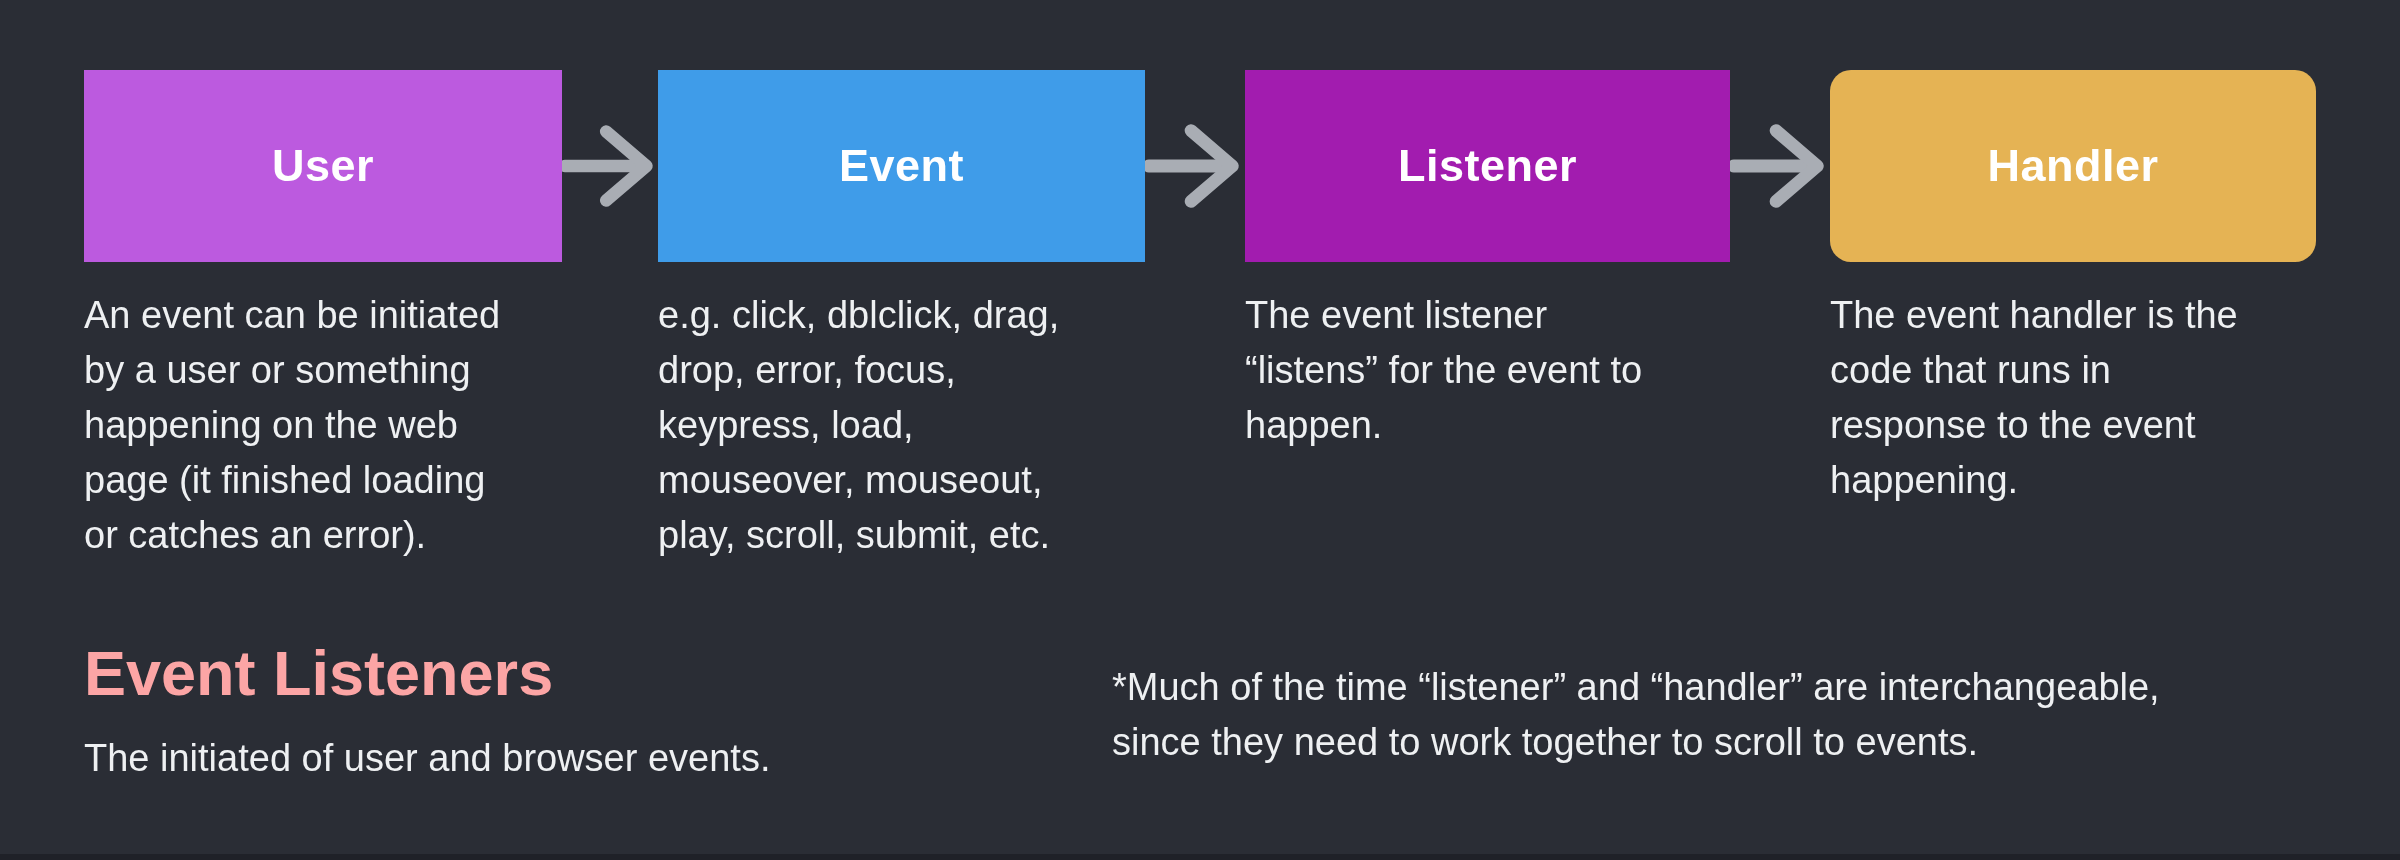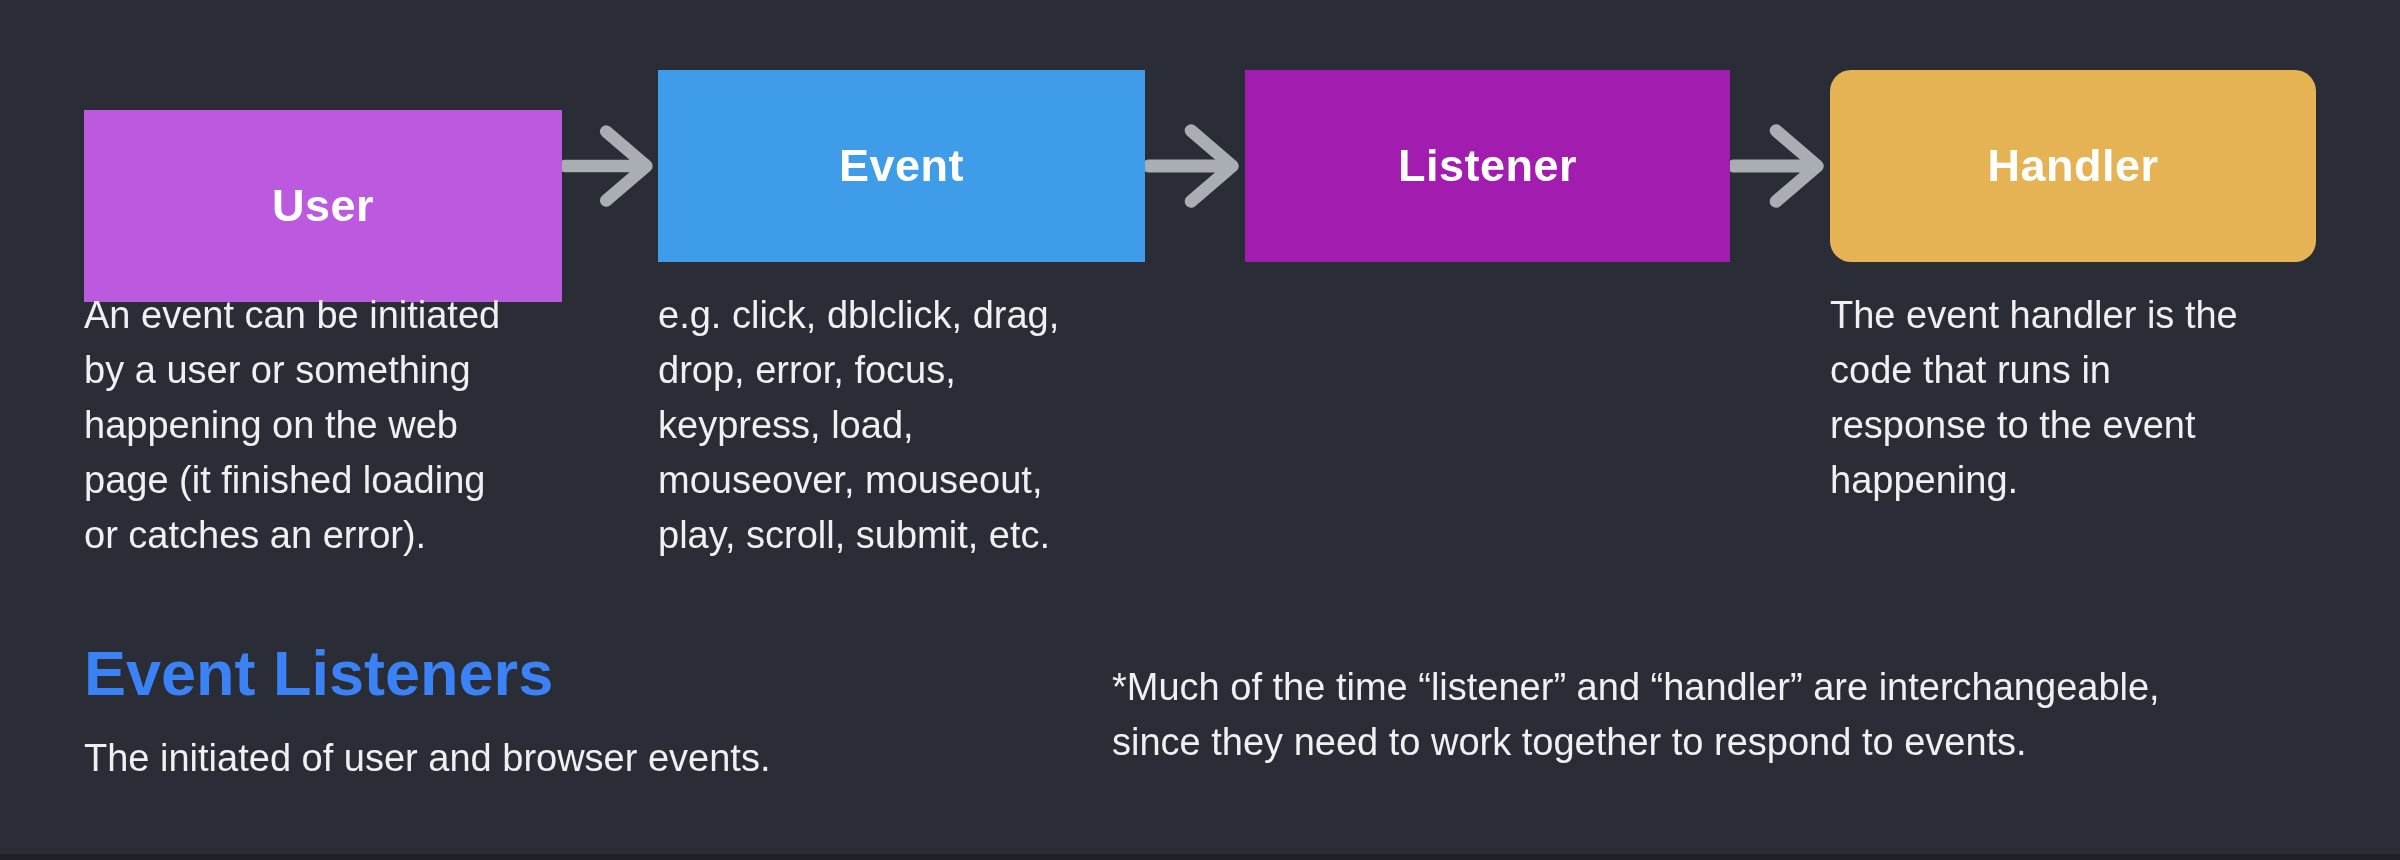--- a/index.html
+++ b/index.html
@@ -47,21 +47,21 @@
     white-space: pre;
     color: #eef0f2;
   }
   .footer-title {
     position: absolute;
     left: 84px;
     top: 640px;
     font-size: 63px;
     line-height: 66px;
     font-weight: 700;
-    color: #3b82f6;
+    color: #fca5a5;
     white-space: pre;
   }
   .footer-subtitle {
     position: absolute;
     left: 84px;
     top: 735px;
     font-size: 38px;
     line-height: 46px;
     color: #eef0f2;
     white-space: pre;
@@ -82,21 +82,21 @@
     width: 100%;
     height: 6px;
     background: #1f2128;
   }
 </style>
 </head>
 <body>
 
 <div class="canvas" style="background-color: rgb(42, 45, 53);">
 
-  <div class="flow-box" style="left: 84px; width: 478px; background-color: rgb(188, 90, 223); margin-top: 40px;">
+  <div class="flow-box" style="left: 84px; width: 478px; background-color: rgb(188, 90, 223);">
     <span class="box-label">User</span>
   </div>
 
   <div class="flow-arrow" style="left: 562px; width: 96px; color: rgb(169, 173, 180);">
     <svg viewBox="0 0 100 120" fill="none" stroke="currentColor" stroke-width="13" stroke-linecap="round" stroke-linejoin="round">
       <path d="M3 60 H74"></path>
       <path d="M46 24 L88 60 L46 96"></path>
     </svg>
   </div>
 
@@ -129,24 +129,27 @@
   <div class="desc" style="left:84px;">An event can be initiated
 by a user or something
 happening on the web
 page (it finished loading
 or catches an error).</div>
   <div class="desc" style="left:658px;">e.g. click, dblclick, drag,
 drop, error, focus,
 keypress, load,
 mouseover, mouseout,
 play, scroll, submit, etc.</div>
+  <div class="desc" style="left:1245px;">The event listener
+“listens” for the event to
+happen.</div>
   <div class="desc" style="left:1830px;">The event handler is the
 code that runs in
 response to the event
 happening.</div>
 
   <div class="footer-title">Event Listeners</div>
   <div class="footer-subtitle">The initiated of user and browser events.</div>
   <div class="footer-note">*Much of the time “listener” and “handler” are interchangeable,
-since they need to work together to respond to events.</div>
+since they need to work together to scroll to events.</div>
 
   <div class="bottom-edge"></div>
 </div>
 
 </body></html>

